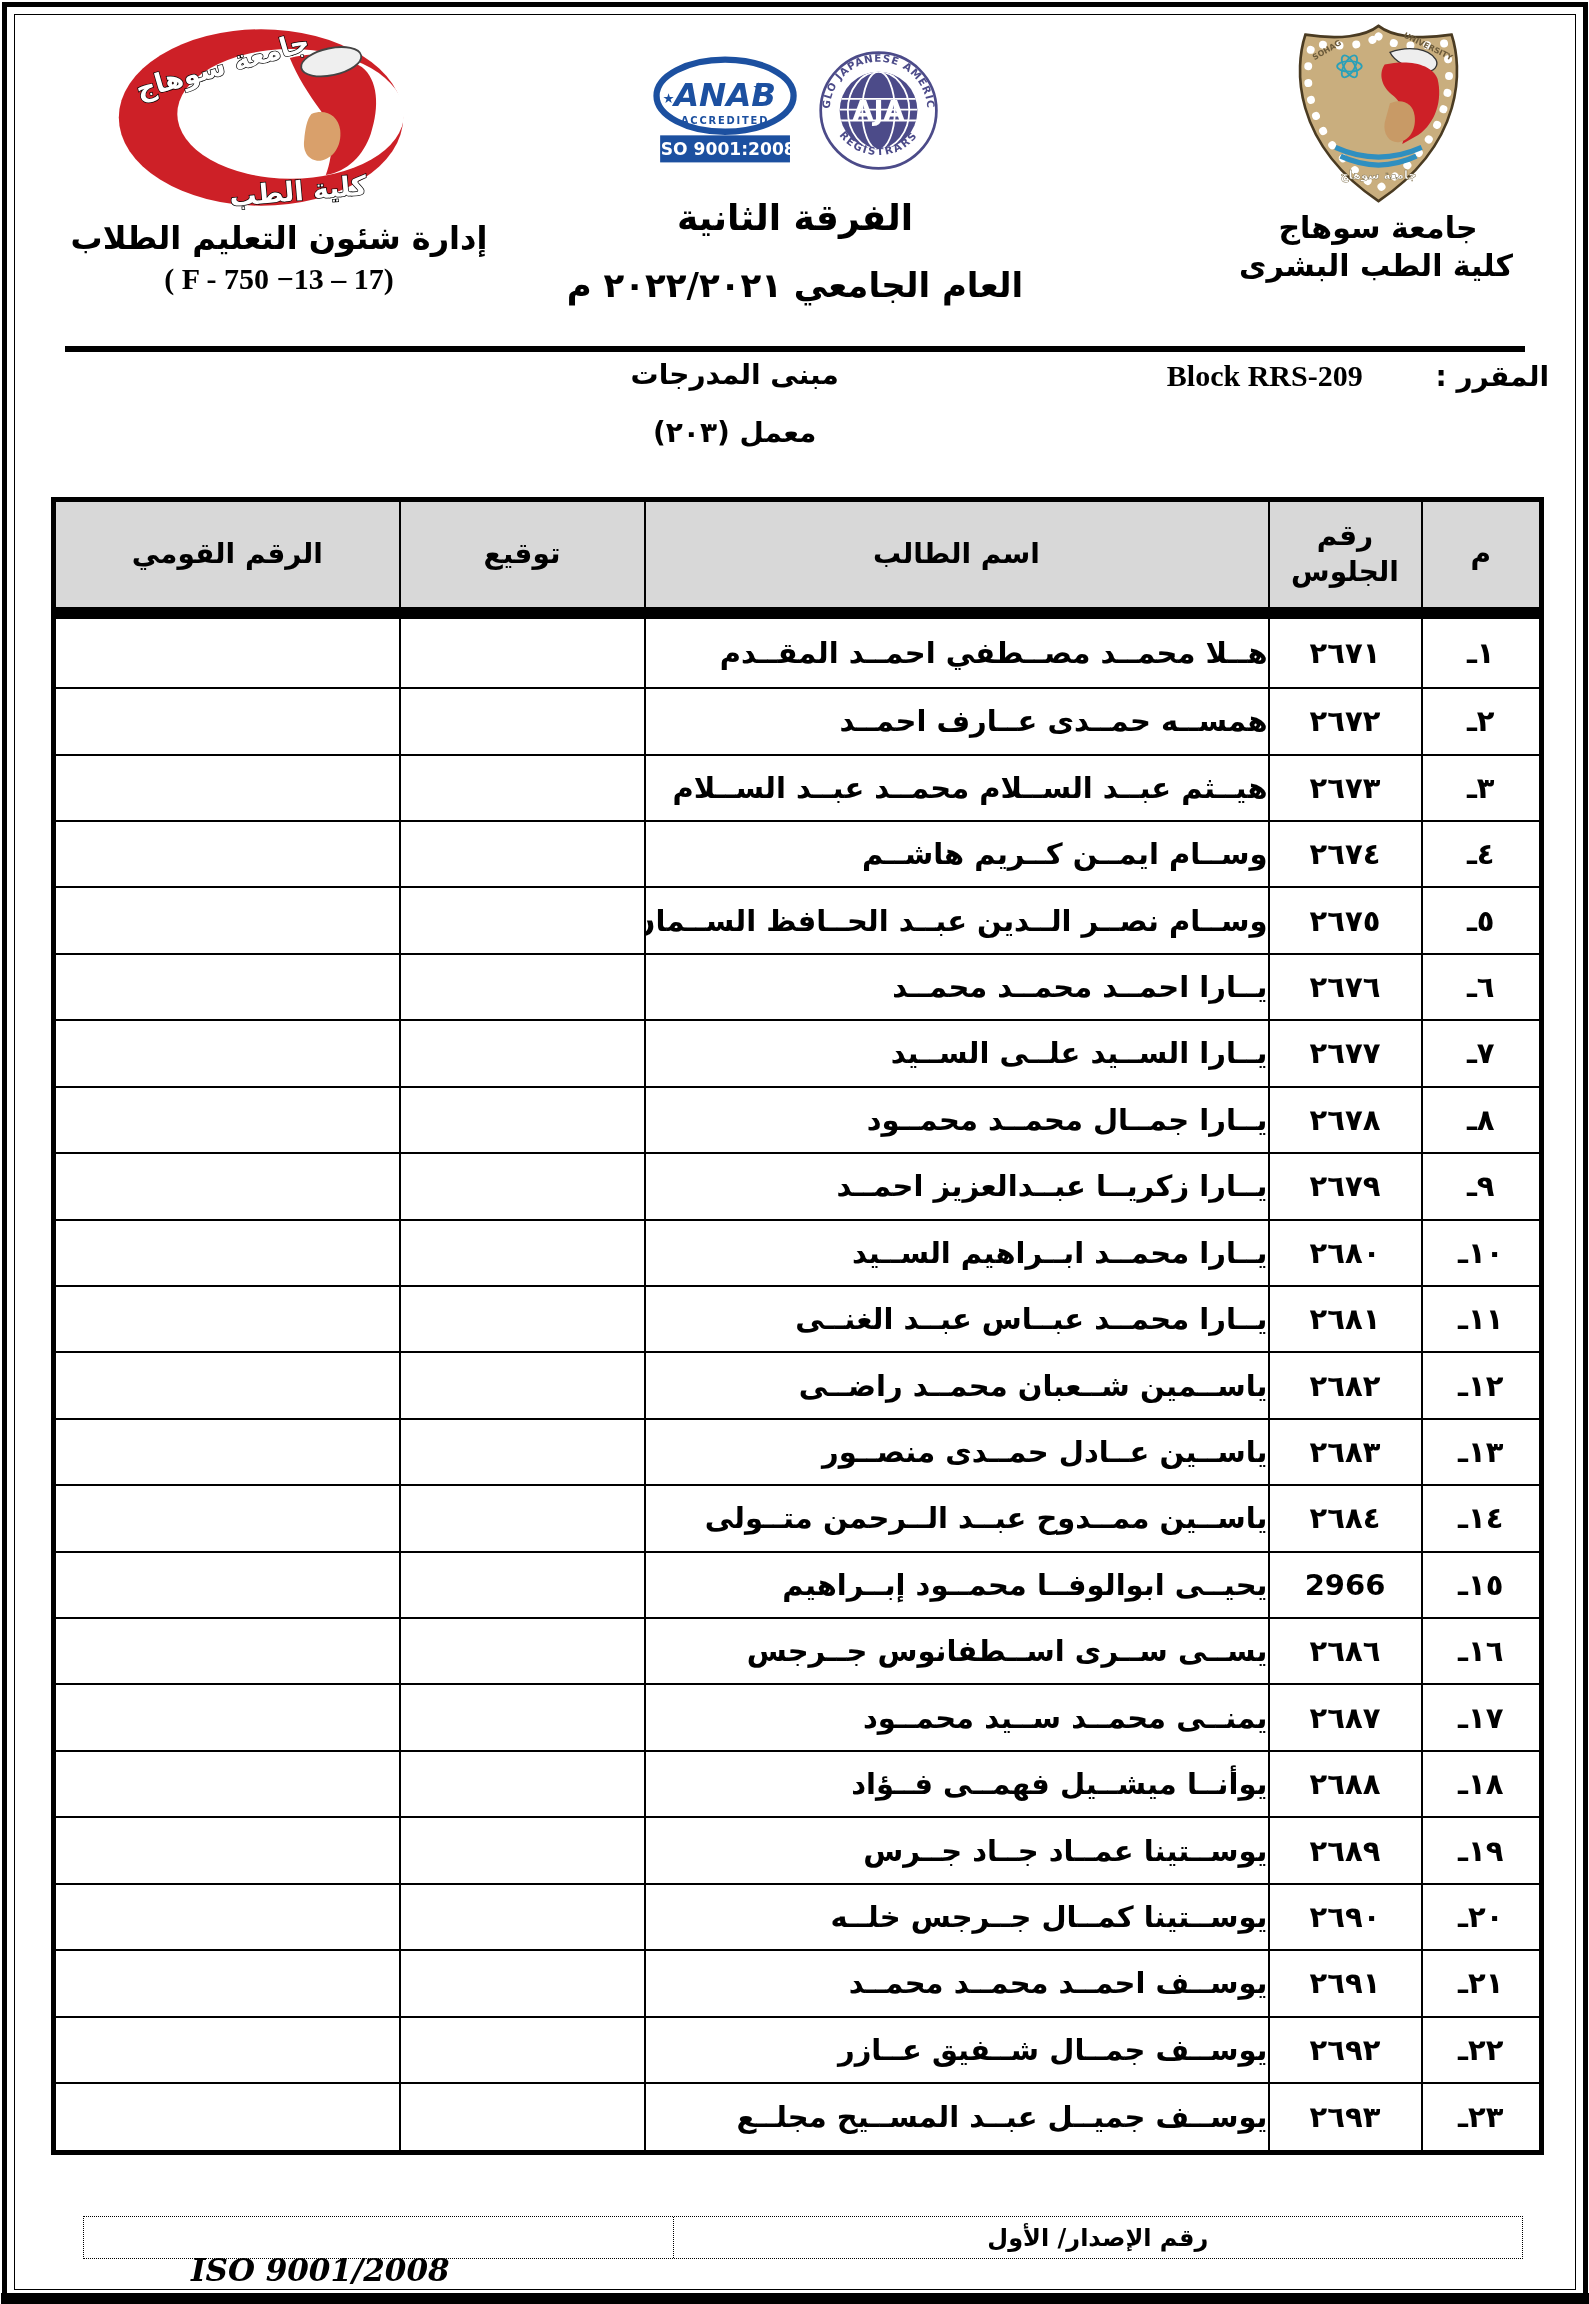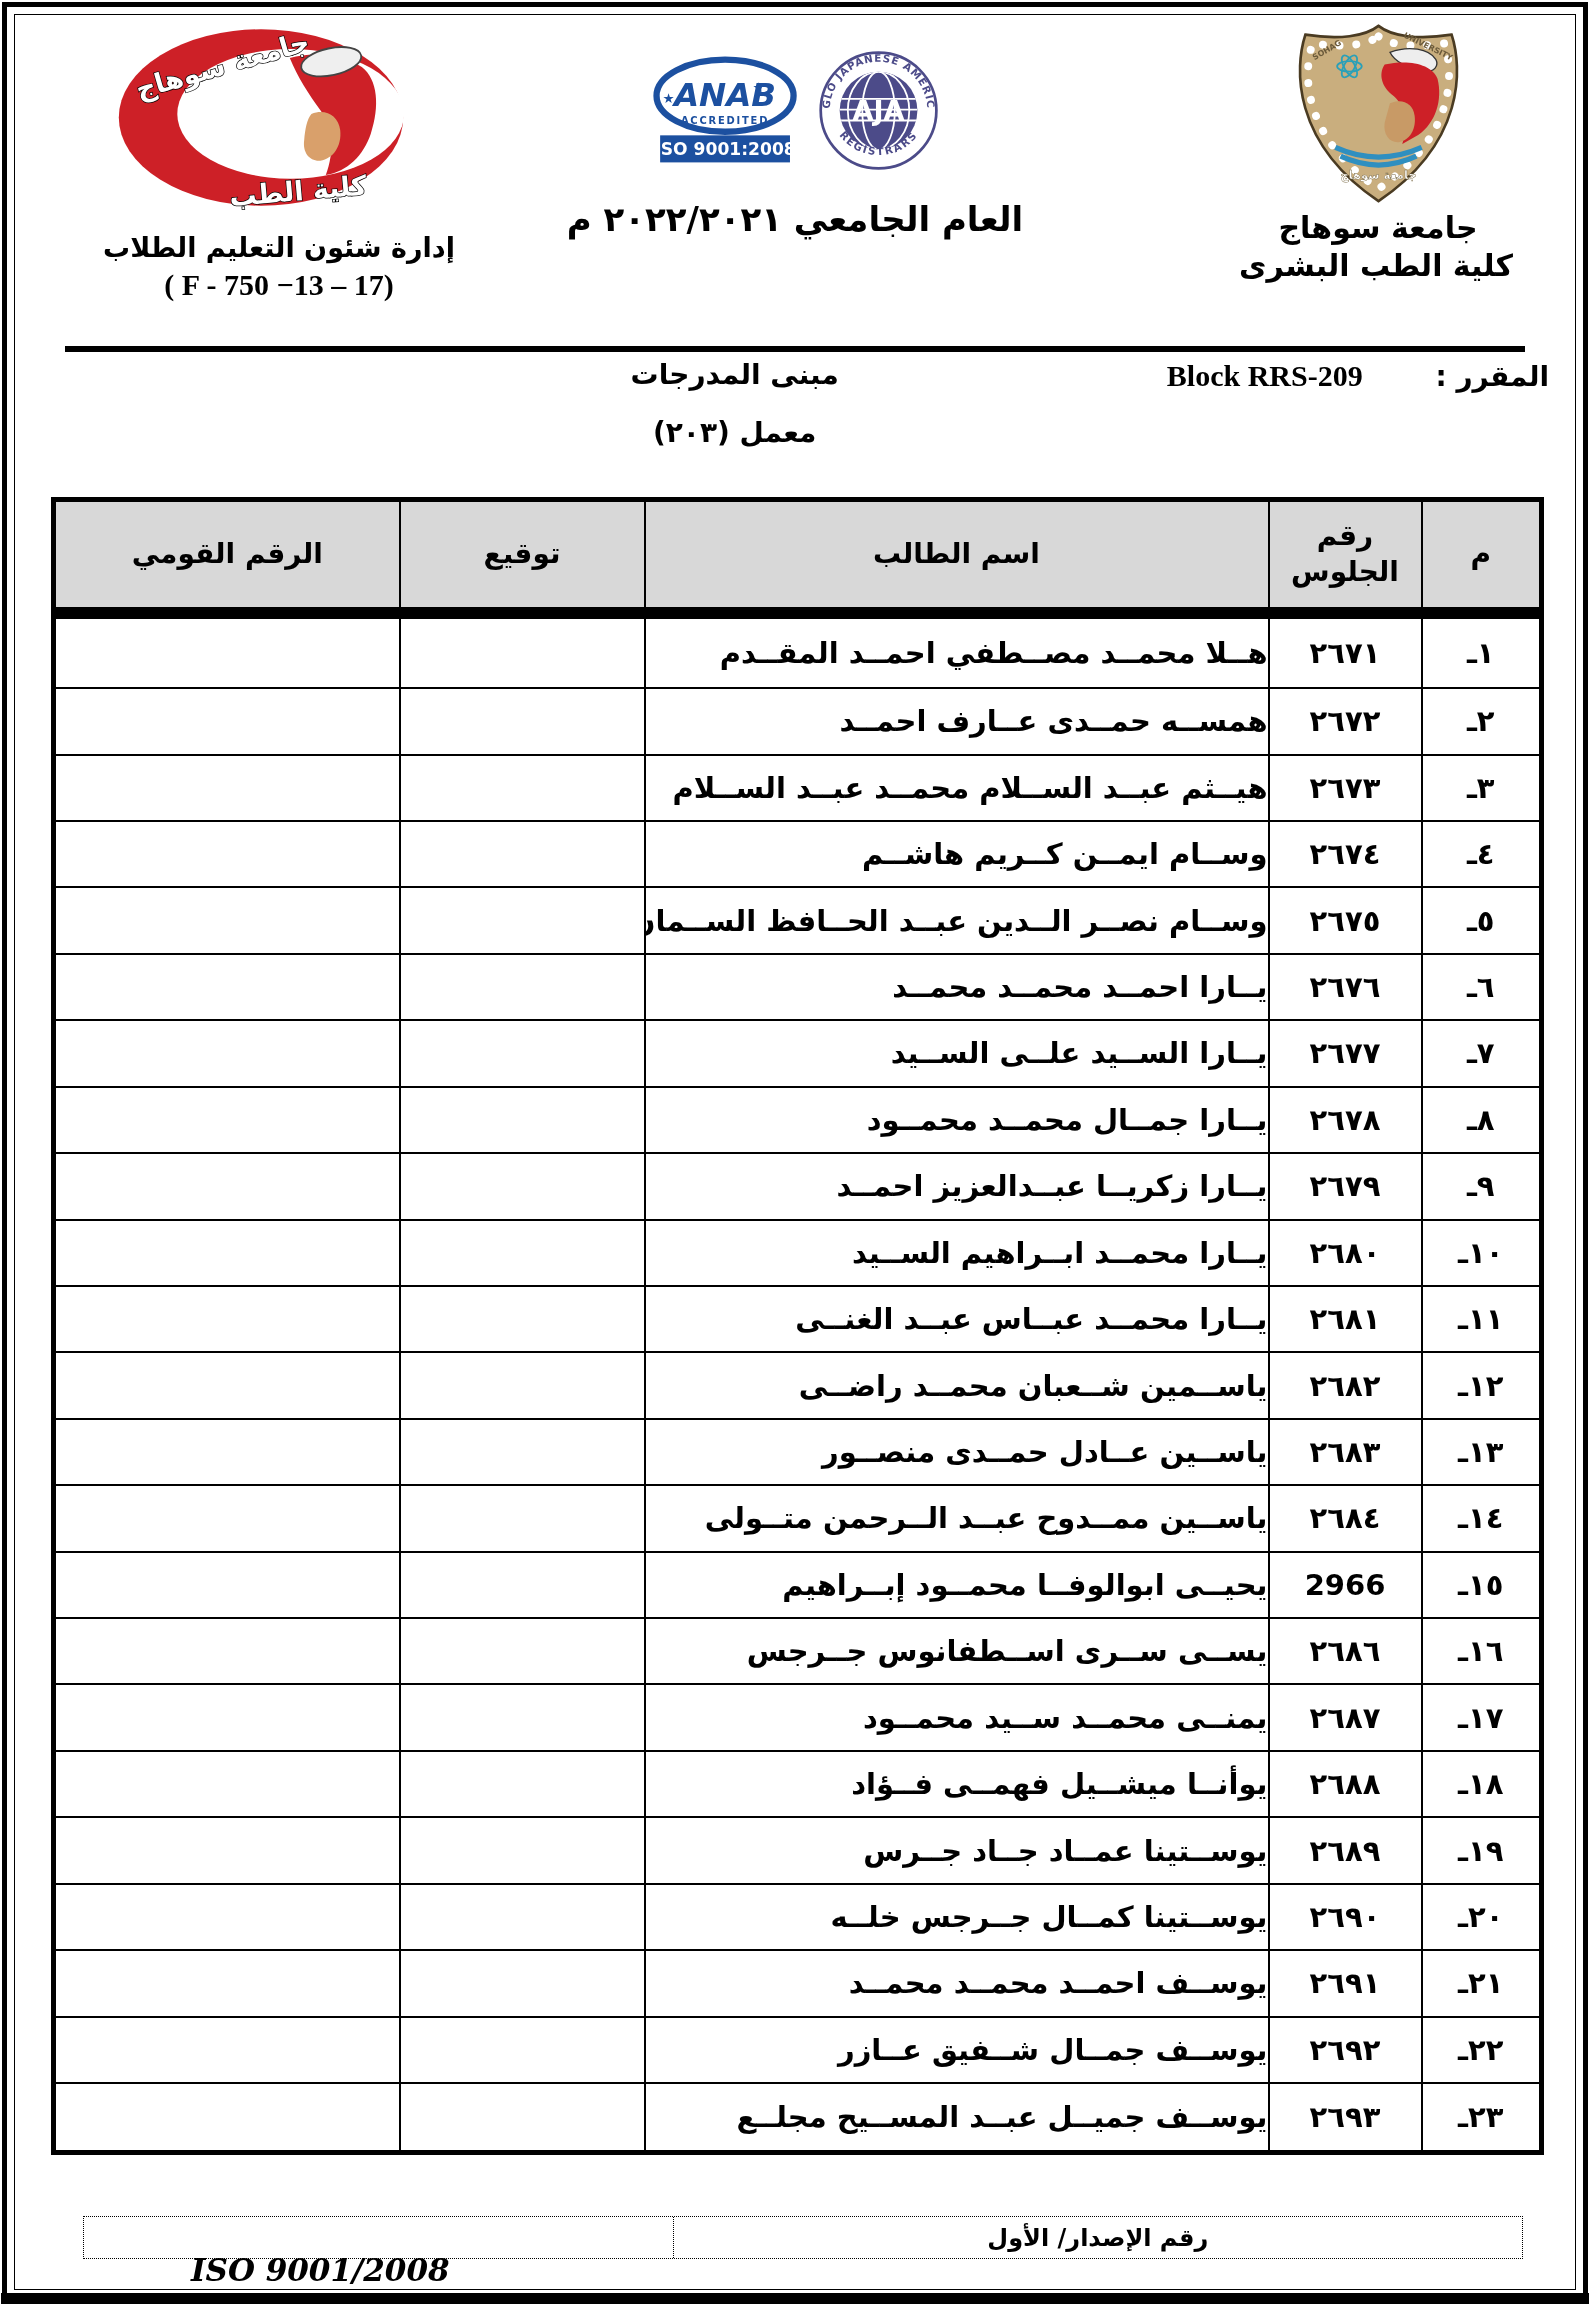--- a/index.html
+++ b/index.html
@@ -6,21 +6,21 @@
   body{width:1590px;height:2304px;overflow:hidden;}
   .page{position:relative;width:1590px;height:2304px;background:#fff;color:#000;
         font-family:"DejaVu Sans",sans-serif;font-weight:bold;direction:rtl;}
   .frame-outer{position:absolute;inset:1.8px;border:5.4px solid #000;pointer-events:none;}
   .frame-inner{position:absolute;inset:14.4px;border:1.8px solid #000;pointer-events:none;}
   .bottom-band{position:absolute;left:0;right:0;bottom:0;height:10.8px;background:#000;}
 
   
   .hdr-left{position:absolute;left:54px;top:21.6px;width:450px;text-align:center;}
   .hdr-left svg{display:block;margin:0 auto;}
-  .dept{font-size:27px;margin-top:19px;text-align:center;}
+  .dept{font-size:32px;margin-top:6px;text-align:center;}
   .form-code{font-size:30px;font-family:"Liberation Serif",serif;margin-top:5.4px;}
   .ltr{direction:ltr;unicode-bidi:isolate;display:inline-block;}
 
   .hdr-center{position:absolute;left:534px;top:50px;width:522px;text-align:center;}
   .logos-row{display:flex;flex-direction:row-reverse;justify-content:center;align-items:center;gap:18px;}
   .grade{font-size:36px;margin-top:25px;}
   .acad-year{font-size:34px;margin-top:27px;}
 
   .hdr-right{position:absolute;right:77px;top:18px;width:270px;text-align:center;}
   .hdr-right svg{display:block;margin:0 auto;}
@@ -110,20 +110,21 @@
         <path id="ajaTop" d="M 13,67 A 54,54 0 0 1 121,67" fill="none"></path>
         <text font-size="11.5" font-weight="bold" fill="#4c4b89" letter-spacing="1">
           <textPath href="#ajaTop" startOffset="50%" text-anchor="middle">ANGLO JAPANESE AMERICAN</textPath>
         </text>
         <path id="ajaBot" d="M 24,95 A 54,54 0 0 0 110,95" fill="none"></path>
         <text font-size="11.5" font-weight="bold" fill="#4c4b89" letter-spacing="2">
           <textPath href="#ajaBot" startOffset="50%" text-anchor="middle">REGISTRARS</textPath>
         </text>
       </svg>
     </div>
+    <div class="grade">الفرقة الثانية</div>
     <div class="acad-year">العام الجامعي ٢٠٢٢/٢٠٢١ م</div>
   </div>
 
   <div class="hdr-right">
     <svg width="185" height="191" viewBox="0 0 210 215">
       <path d="M105,8 C120,20 150,24 188,18 C200,55 204,140 105,207 C6,140 10,55 22,18 C60,24 90,20 105,8 Z" fill="#c9ae7e" stroke="#4a3b22" stroke-width="3"></path>
       <path d="M105,20 C118,30 146,33 180,28 C190,60 194,132 105,193 C16,132 20,60 30,28 C64,33 92,30 105,20 Z" fill="none" stroke="#ffffff" stroke-width="9" stroke-dasharray="0.1 19" stroke-linecap="round"></path>
       <text x="48" y="38" font-size="9" fill="#6b5a3a" transform="rotate(-30 48 38)" text-anchor="middle">SOHAG</text>
       <text x="160" y="34" font-size="9" fill="#6b5a3a" transform="rotate(26 160 34)" text-anchor="middle">UNIVERSITY</text>
       <g stroke="#2aa0b8" fill="none" stroke-width="2">

